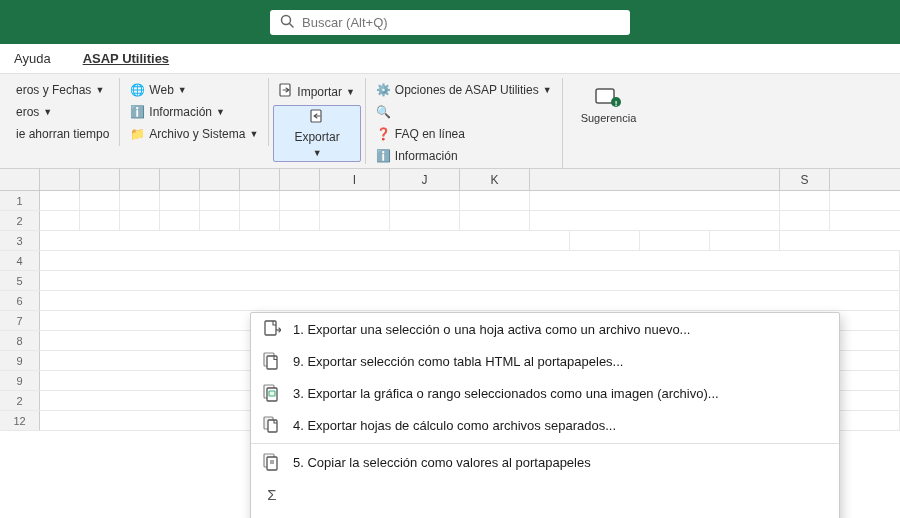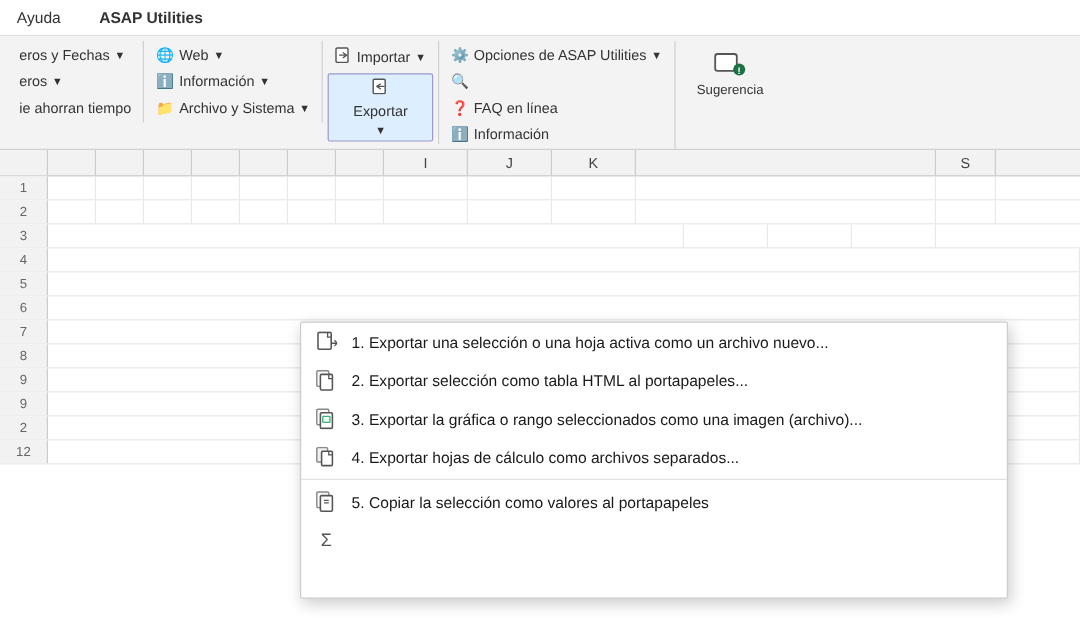--- a/index.html
+++ b/index.html
@@ -42,21 +42,21 @@
       padding: 0 6px;
       gap: 16px;
     }
     .menu-item {
       padding: 4px 8px;
       cursor: pointer;
       border-radius: 2px;
       font-size: 13px;
       color: #333;
     }
-    .menu-item.asap { font-weight: 600; }
+    .menu-item.asap { font-weight: 600; text-decoration: underline; }
 
     
     .ribbon {
       background: #f3f3f3;
       border-bottom: 1px solid #d0d0d0;
       min-height: 90px;
       display: flex;
       flex-direction: column;
       padding: 4px 6px 0 6px;
     }
@@ -162,20 +162,31 @@
     }
 
     .page-wrapper { display: flex; flex-direction: column; height: 518px; }
     .content-area { flex: 1; position: relative; overflow: hidden; }
   </style>
 </head>
 <body>
 
 <div class="page-wrapper">
 
+  <div class="search-bar">
+    <div class="search-input-wrapper">
+      <span class="search-icon-svg">
+        <svg width="14" height="14" viewBox="0 0 14 14" fill="none">
+          <circle cx="6" cy="6" r="4.5" stroke="#666" stroke-width="1.5"></circle>
+          <line x1="9.5" y1="9.5" x2="13" y2="13" stroke="#666" stroke-width="1.5" stroke-linecap="round"></line>
+        </svg>
+      </span>
+      <input class="search-input" type="text" placeholder="Buscar (Alt+Q)" style="">
+    </div>
+  </div>
 
   <div class="menu-bar">
     <div class="menu-item">Ayuda</div>
     <div class="menu-item asap">ASAP Utilities</div>
   </div>
 
   <div class="ribbon">
     <div class="ribbon-top-row">
 
       <div class="ribbon-group">
@@ -379,21 +390,21 @@
       </div>
 
       <div class="dropdown-item">
         <span class="dropdown-item-icon">
           <svg width="18" height="18" viewBox="0 0 18 18" fill="none">
             <rect x="1" y="1" width="10" height="13" rx="1" stroke="#888" stroke-width="1.2" fill="#f8f8f8"></rect>
             <rect x="4" y="4" width="10" height="13" rx="1" stroke="#555" stroke-width="1.3" fill="white"></rect>
             <path d="M11 4v3.5h3" stroke="#555" stroke-width="1.1" fill="none"></path>
           </svg>
         </span>
-        <span>2. Exportar selección como tabla HTML al portapapeles...</span>
+        <span>9. Exportar selección como tabla HTML al portapapeles...</span>
       </div>
 
       <div class="dropdown-item">
         <span class="dropdown-item-icon">
           <svg width="18" height="18" viewBox="0 0 18 18" fill="none">
             <rect x="1" y="1" width="10" height="13" rx="1" stroke="#888" stroke-width="1.2" fill="#f8f8f8"></rect>
             <rect x="4" y="4" width="10" height="13" rx="1" stroke="#555" stroke-width="1.3" fill="white"></rect>
             <rect x="6" y="7" width="6" height="5" rx="0.5" stroke="#4a8" stroke-width="1.1" fill="#e8ffe8"></rect>
           </svg>
         </span>

